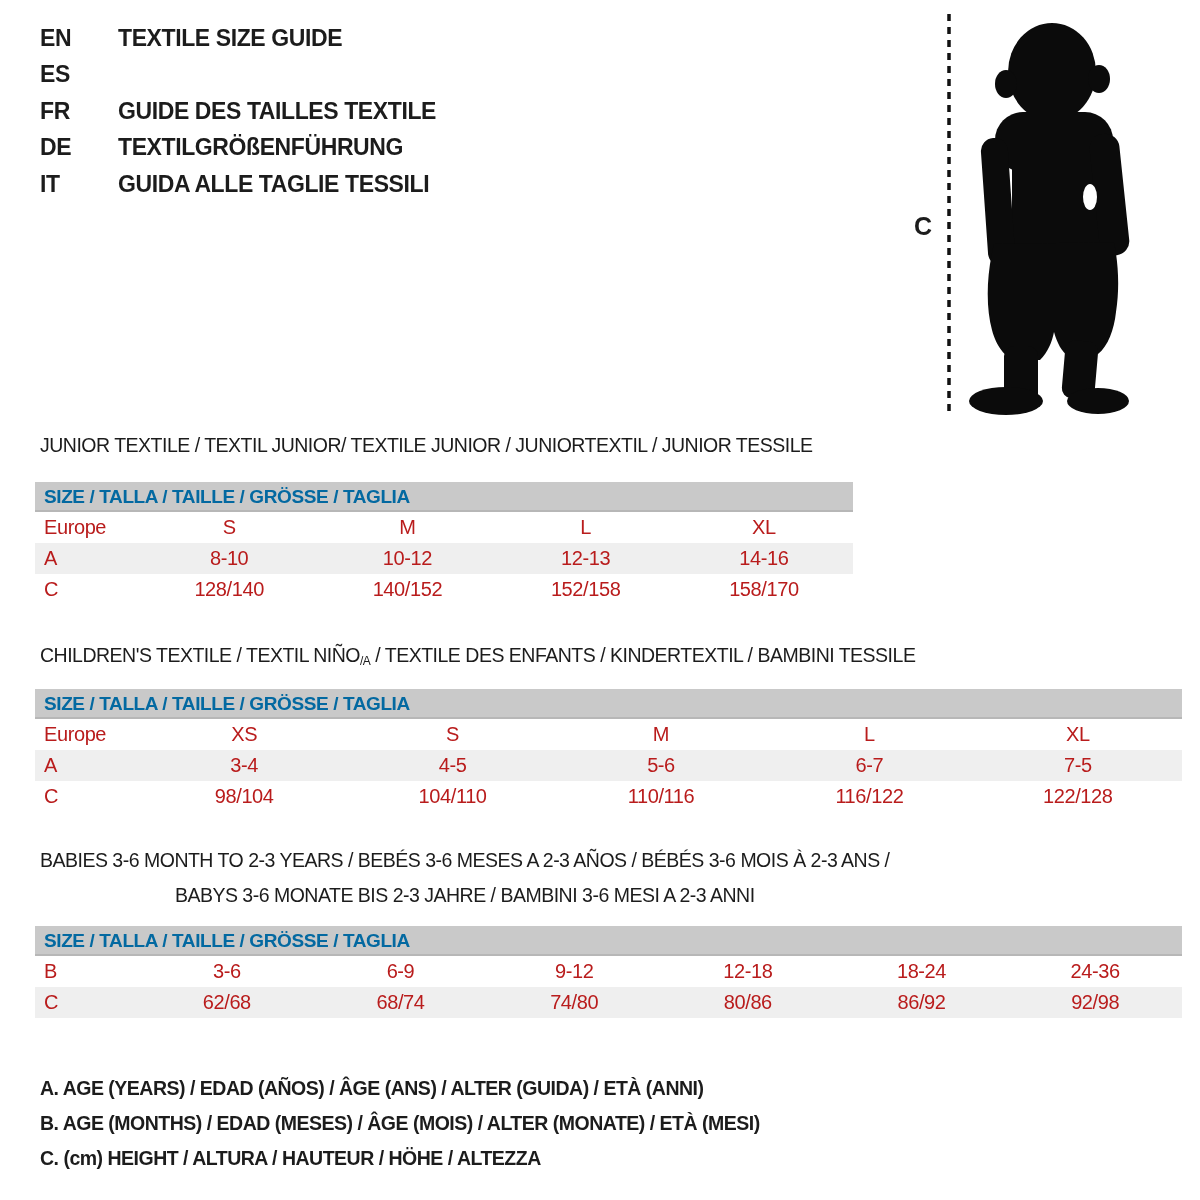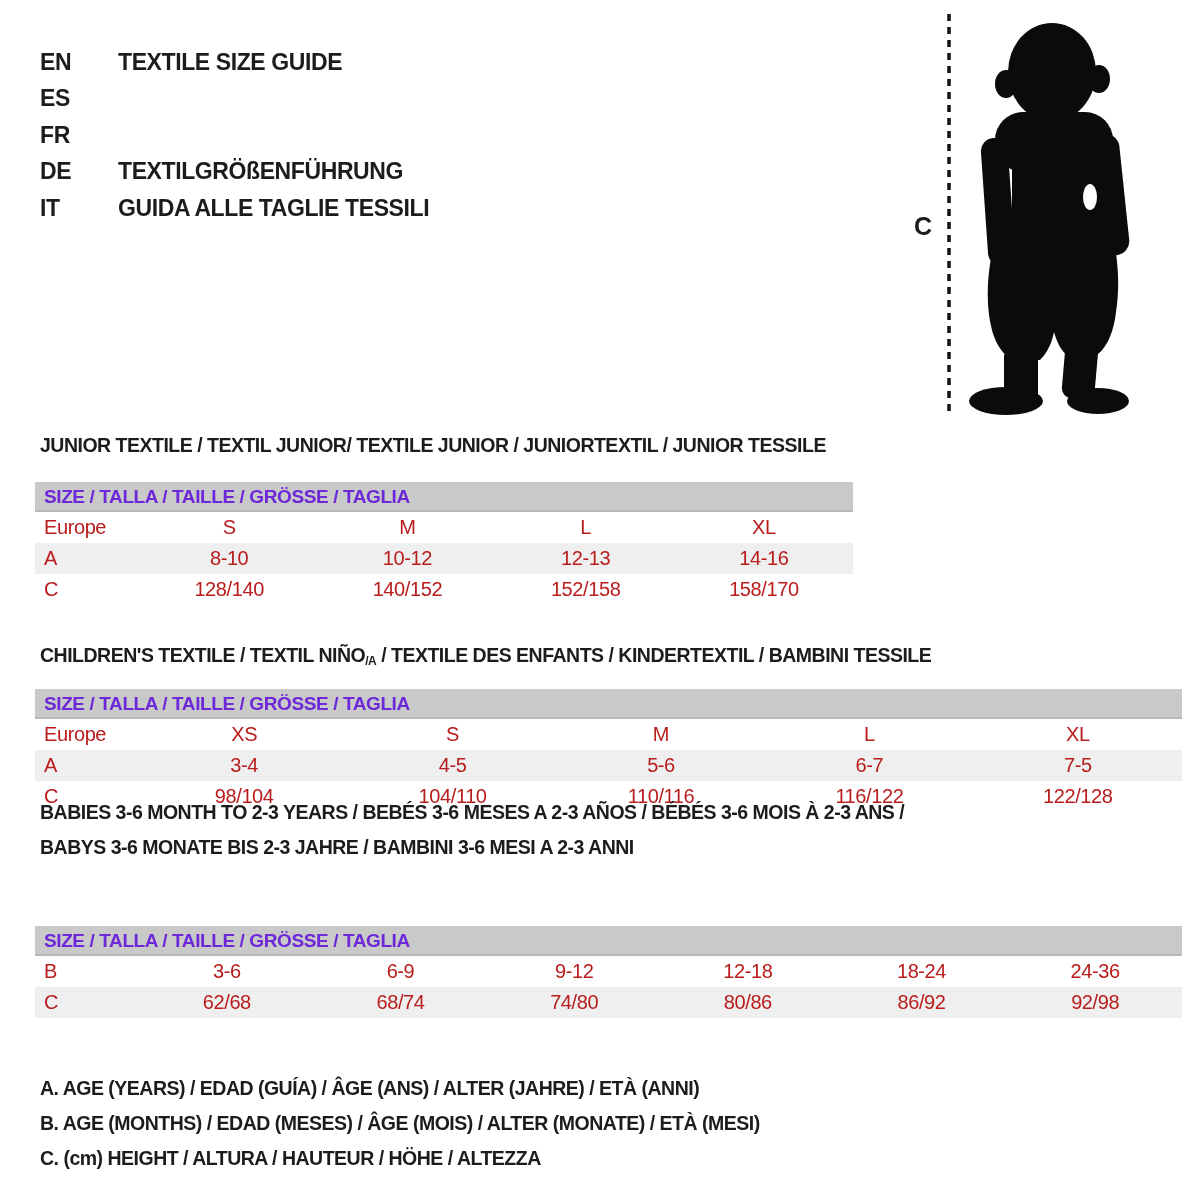--- a/index.html
+++ b/index.html
@@ -4,50 +4,51 @@
 <style>
   * { margin: 0; padding: 0; box-sizing: border-box; }
   html, body { background: #ffffff; }
   body { font-family: "Liberation Sans", sans-serif; color: #1c1c1c; }
   .canvas {
     position: relative; width: 1200px; height: 1200px;
     background: #ffffff; overflow: hidden;
   }
 
   
-  .lang-block { position: absolute; left: 40px; top: 44px; }
+  .lang-block { position: absolute; left: 40px; top: 20px; }
   .lang-row {
     display: grid; grid-template-columns: 78px auto;
     height: 36.5px; align-items: center;
     font-size: 23px; font-weight: 700; letter-spacing: -0.4px;
   }
 
   
   .dash-line { position: absolute; left: 945px; top: 14px; }
   .c-label {
     position: absolute; left: 914px; top: 212px;
     font-size: 25px; font-weight: 700;
   }
   .silhouette { position: absolute; left: 950px; top: 12px; }
 
   
   .section-title {
     position: absolute; left: 40px;
-    font-size: 19.5px; font-weight: 700; letter-spacing: -0.5px;
+    font-size: 19.5px; font-weight: 400; letter-spacing: -0.5px;
     white-space: nowrap;
+    text-align: center;
   }
   .section-title .sub { font-size: 12px; position: relative; top: 3px; }
   .two-line { line-height: 35px; }
 
   .stable { position: absolute; left: 35px; }
   .band {
     height: 30px; line-height: 30px;
     background: #c9c9c9; border-bottom: 2px solid #b7b7b7;
     padding-left: 9px;
-    font-size: 19px; font-weight: 700; letter-spacing: -0.4px; color: #6d28d9;
+    font-size: 19px; font-weight: 700; letter-spacing: -0.4px; color: #0369a1;
   }
   .trow {
     display: grid; height: 31px; align-items: center;
     font-size: 20px; letter-spacing: -0.4px; color: #b91c1c;
   }
   .trow.shaded { background: #efefef; }
   .cols4 { grid-template-columns: 105px repeat(4, 1fr); }
   .cols5 { grid-template-columns: 105px repeat(5, 1fr); }
   .cols6 { grid-template-columns: 105px repeat(6, 1fr); }
   .tlabel { padding-left: 9px; text-align: left; }
@@ -69,20 +70,21 @@
   <div class="lang-block">
     <div class="lang-row">
       <span>EN</span>
       <span>TEXTILE SIZE GUIDE</span>
     </div>
     <div class="lang-row">
       <span>ES</span>
     </div>
     <div class="lang-row">
       <span>FR</span>
+      <span>GUIDE DES TAILLES TEXTILE</span>
     </div>
     <div class="lang-row">
       <span>DE</span>
       <span>TEXTILGRÖßENFÜHRUNG</span>
     </div>
     <div class="lang-row">
       <span>IT</span>
       <span>GUIDA ALLE TAGLIE TESSILI</span>
     </div>
   </div>
@@ -180,21 +182,21 @@
     <div class="trow cols5">
       <span class="tlabel">C</span>
       <span class="tcell">98/104</span>
       <span class="tcell">104/110</span>
       <span class="tcell">110/116</span>
       <span class="tcell">116/122</span>
       <span class="tcell">122/128</span>
     </div>
   </div>
 
-  <div class="section-title two-line" style="top:795px">
+  <div class="section-title two-line" style="top:843px">
     <div>BABIES 3-6 MONTH TO 2-3 YEARS / BEBÉS 3-6 MESES A 2-3 AÑOS / BÉBÉS 3-6 MOIS À 2-3 ANS /</div>
     <div>BABYS 3-6 MONATE BIS 2-3 JAHRE / BAMBINI 3-6 MESI A 2-3 ANNI</div>
   </div>
 
   <div class="stable" style="top:926px; width:1147px">
     <div class="band">SIZE / TALLA / TAILLE / GRÖSSE / TAGLIA</div>
     <div class="trow cols6">
       <span class="tlabel">B</span>
       <span class="tcell">3-6</span>
       <span class="tcell">6-9</span>
@@ -208,18 +210,18 @@
       <span class="tcell">62/68</span>
       <span class="tcell">68/74</span>
       <span class="tcell">74/80</span>
       <span class="tcell">80/86</span>
       <span class="tcell">86/92</span>
       <span class="tcell">92/98</span>
     </div>
   </div>
 
   <div class="legend">
-    <div class="legend-line">A. AGE (YEARS) / EDAD (GUÍA) / ÂGE (ANS) / ALTER (JAHRE) / ETÀ (ANNI)</div>
+    <div class="legend-line">A. AGE (YEARS) / EDAD (AÑOS) / ÂGE (ANS) / ALTER (GUIDA) / ETÀ (ANNI)</div>
     <div class="legend-line">B. AGE (MONTHS) / EDAD (MESES) / ÂGE (MOIS) / ALTER (MONATE) / ETÀ (MESI)</div>
     <div class="legend-line">C. (cm) HEIGHT / ALTURA / HAUTEUR / HÖHE / ALTEZZA</div>
   </div>
 
 </div>
 
 </body></html>

